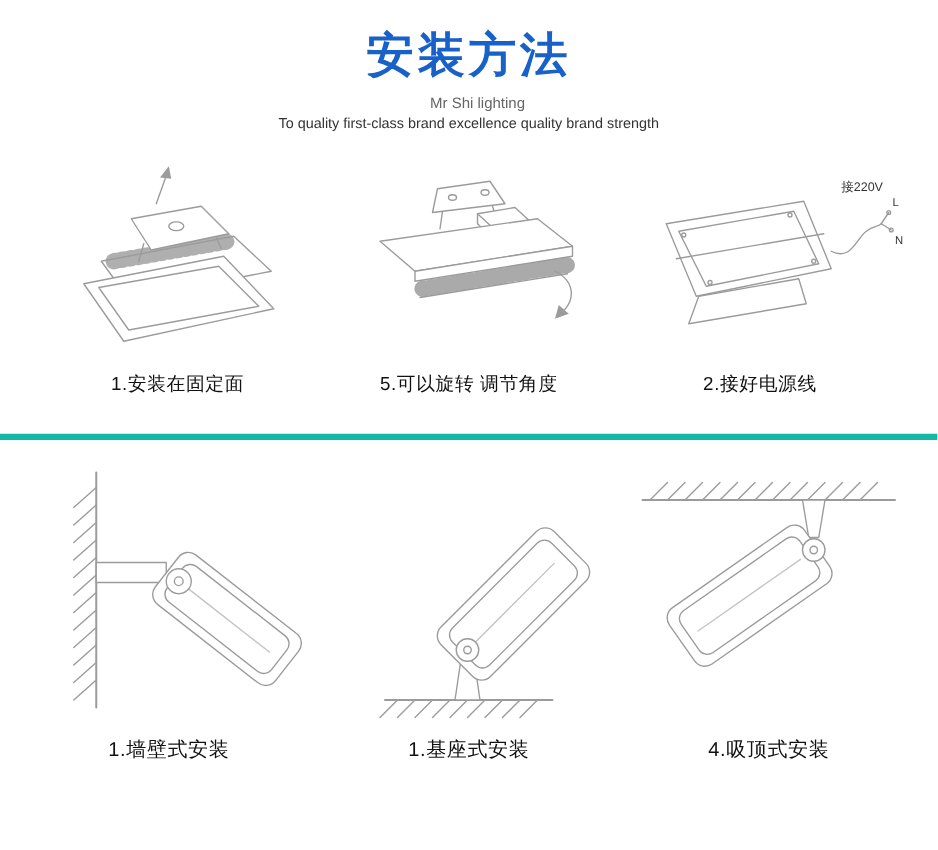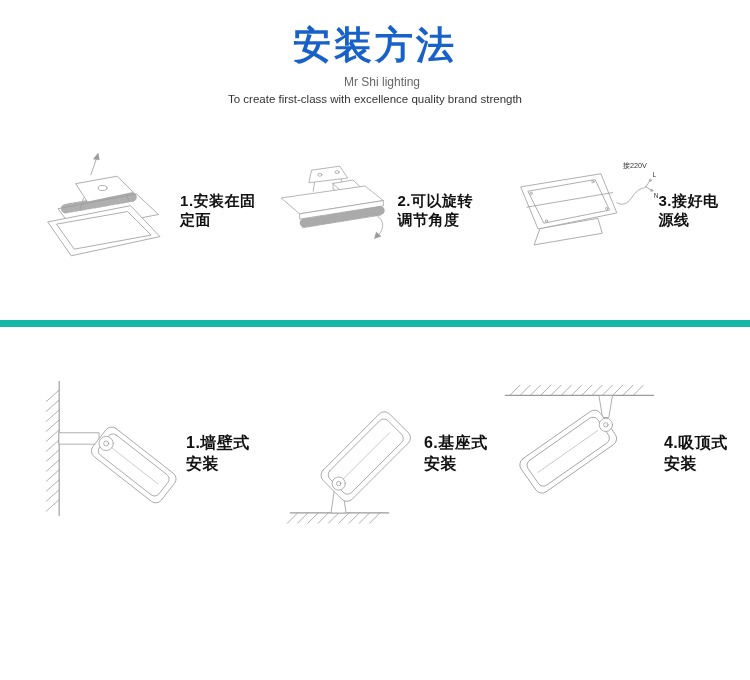--- a/index.html
+++ b/index.html
@@ -12,40 +12,40 @@
   .page { width:750px; height:680px; padding-top:24px; }
   .header { text-align:center; }
   .title {
     color:#1861c9; font-size:38px; font-weight:700; letter-spacing:3px;
     line-height:1.15;
   }
   .brand { margin-top:7px; font-size:12px; color:#666;padding-left:14px; }
   .tagline { margin-top:4px; font-size:11.5px; color:#333; }
   .row { display:flex; justify-content:center; }
   .row-steps { margin-top:20px; }
-  .cell { display:flex; flex-direction:row; align-items:center; }
+  .cell { display:flex; flex-direction:column; align-items:center; }
   .row-steps .cell { width:233px; }
-  .row-mounts { margin-top:30px; border-top:7px solid #14b8a6; padding-top:16px; }
+  .row-mounts { margin-top:30px; border-top:5px solid #14b8a6; padding-top:16px; }
   .row-mounts .cell { width:240px; }
-  .caption { font-size:15px; font-weight:700; color:#111; margin-top:8px; letter-spacing:0.5px; }
+  .caption { font-size:15px; font-weight:400; color:#111; margin-top:8px; letter-spacing:0.5px; }
   .row-mounts .caption { font-size:16px; margin-top:4px; }
   svg { display:block; }
   svg text { font-family:"Liberation Sans",sans-serif; fill:#333; }
   .ill { stroke:#9b9b9b; fill:none; stroke-width:1.1; stroke-linejoin:round; stroke-linecap:round; }
   .fill-white { fill:#ffffff; }
 </style>
 </head>
 <body>
 
 <div class="page">
 
   <div class="header">
     <div class="title">安装方法</div>
     <div class="brand">Mr Shi lighting</div>
-    <div class="tagline">To create first-class with excellence quality brand strength</div>
+    <div class="tagline">To quality first-class brand excellence quality brand strength</div>
   </div>
 
   <div class="row row-steps">
 
     <figure class="cell">
       <svg width="210" height="165" viewBox="0 0 210 165">
         <g class="ill">
           <polygon class="fill-white" points="44,84 150,64 180,92 66,114"></polygon>
           <path d="M54 84 L146 68" stroke-width="13" stroke-dasharray="1.8 4.6" opacity="0.8"></path>
           <polygon class="fill-white" points="30,102 142,80 182,122 62,148"></polygon>
@@ -74,21 +74,21 @@
           <line x1="112" y1="46" x2="112" y2="54"></line>
           <line x1="112" y1="54" x2="124" y2="65"></line>
           <polygon class="fill-white" points="34,68 160,50 188,72 62,92"></polygon>
           <polygon class="fill-white" points="62,92 188,72 188,80 62,100"></polygon>
           <path d="M68 106 L184 87" stroke-width="13" stroke-dasharray="1.8 4.6" opacity="0.85"></path>
           <line x1="66" y1="113" x2="184" y2="94"></line>
           <path d="M174 92 C 190 100, 192 116, 176 128"></path>
           <polygon fill="#9b9b9b" stroke="none" points="174,130 185,126 177,119"></polygon>
         </g>
       </svg>
-      <figcaption class="caption">2.可以旋转 调节角度</figcaption>
+      <figcaption class="caption">5.可以旋转 调节角度</figcaption>
     </figure>
 
     <figure class="cell">
       <svg width="230" height="165" viewBox="0 0 230 165">
         <g class="ill">
           <polygon class="fill-white" points="66,112 58,134 152,118 146,98"></polygon>
           <polygon class="fill-white" points="40,54 150,36 172,90 64,112"></polygon>
           <polygon points="50,60 142,44 162,86 72,104"></polygon>
           <line x1="48" y1="82" x2="166" y2="62"></line>
           <circle cx="54" cy="63" r="1.6"></circle>
@@ -98,21 +98,21 @@
           <path d="M172,76 C 188,84 192,66 200,60 C 206,55 209,57 212,54"></path>
           <line x1="212" y1="54" x2="218" y2="45"></line>
           <line x1="212" y1="54" x2="220" y2="59"></line>
           <circle cx="218" cy="45" r="1.5"></circle>
           <circle cx="220" cy="59" r="1.5"></circle>
         </g>
         <text x="180" y="28" font-size="10">接220V</text>
         <text x="221" y="40" font-size="9">L</text>
         <text x="223" y="70" font-size="9">N</text>
       </svg>
-      <figcaption class="caption">3.接好电源线</figcaption>
+      <figcaption class="caption">2.接好电源线</figcaption>
     </figure>
 
   </div>
 
   <div class="row row-mounts">
 
     <figure class="cell">
       <svg width="240" height="218" viewBox="0 0 240 218">
         <g class="ill">
           <line x1="62" y1="10" x2="62" y2="198" stroke-width="1.6"></line>
@@ -138,21 +138,21 @@
           <polygon class="fill-white" points="104,192 124,192 119,158 109,158"></polygon>
           <g transform="rotate(-45 114 152)">
             <rect class="fill-white" x="102" y="124" width="128" height="56" rx="10"></rect>
             <rect x="110" y="131" width="112" height="42" rx="8"></rect>
             <line x1="120" y1="152" x2="212" y2="152" opacity="0.6"></line>
           </g>
           <circle class="fill-white" cx="114" cy="152" r="9"></circle>
           <circle cx="114" cy="152" r="3"></circle>
         </g>
       </svg>
-      <figcaption class="caption">6.基座式安装</figcaption>
+      <figcaption class="caption">1.基座式安装</figcaption>
     </figure>
 
     <figure class="cell">
       <svg width="230" height="218" viewBox="0 0 230 218">
         <g class="ill">
           <line x1="14" y1="32" x2="216" y2="32" stroke-width="1.6"></line>
           <path d="M20 32 L34 18 M34 32 L48 18 M48 32 L62 18 M62 32 L76 18 M76 32 L90 18 M90 32 L104 18 M104 32 L118 18 M118 32 L132 18 M132 32 L146 18 M146 32 L160 18 M160 32 L174 18 M174 32 L188 18 M188 32 L202 18"></path>
           <polygon class="fill-white" points="142,32 160,32 155,62 147,62"></polygon>
           <g transform="rotate(-35 151 72)">
             <rect class="fill-white" x="22" y="45" width="132" height="55" rx="10"></rect>

